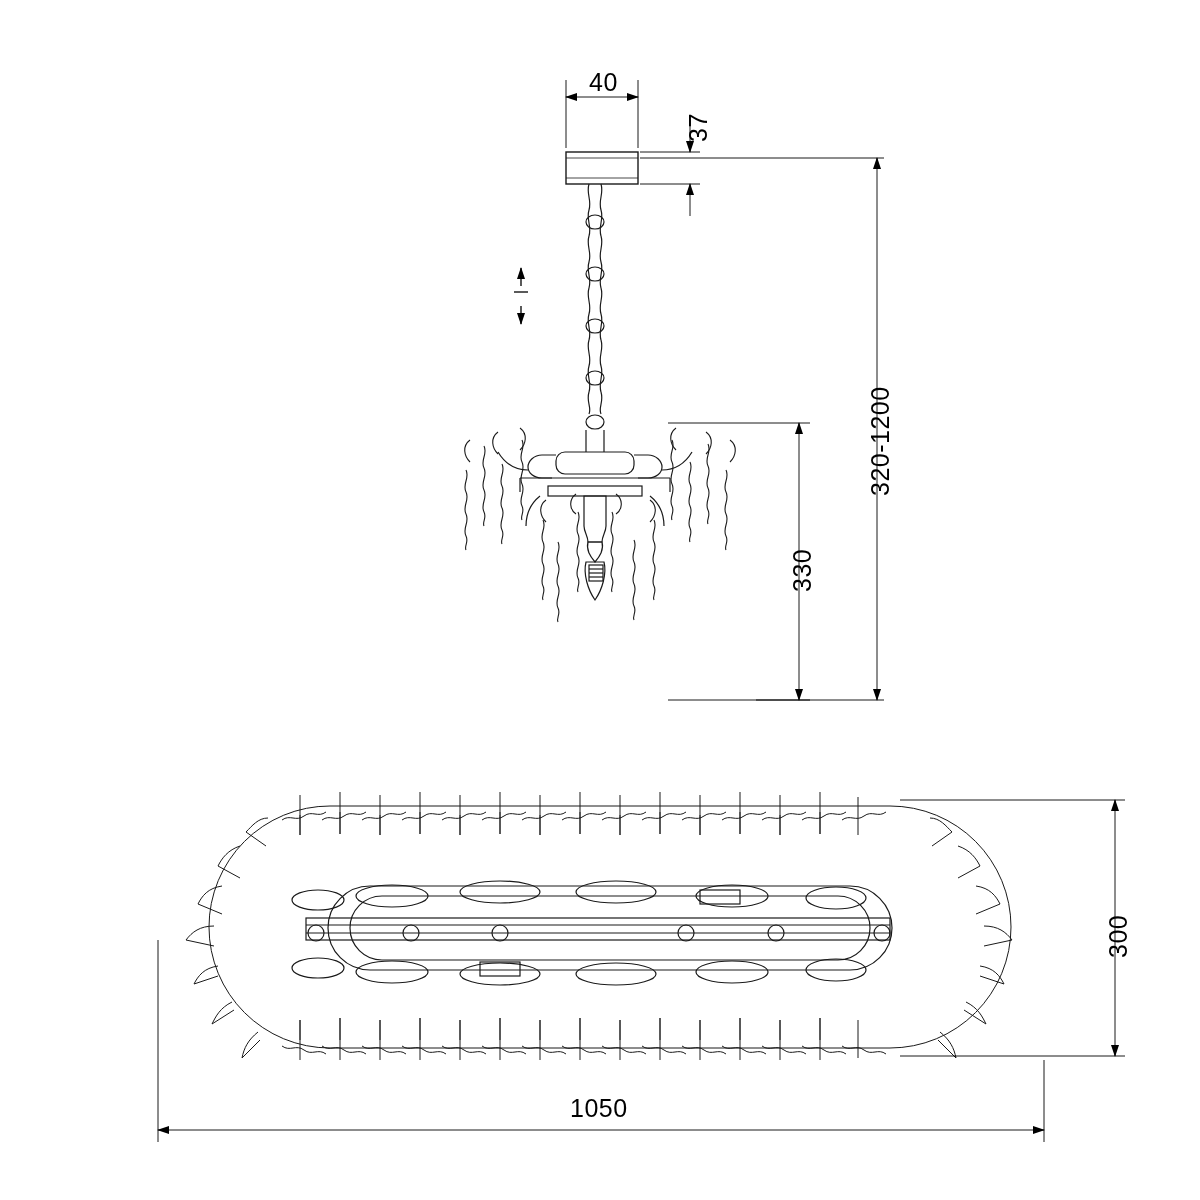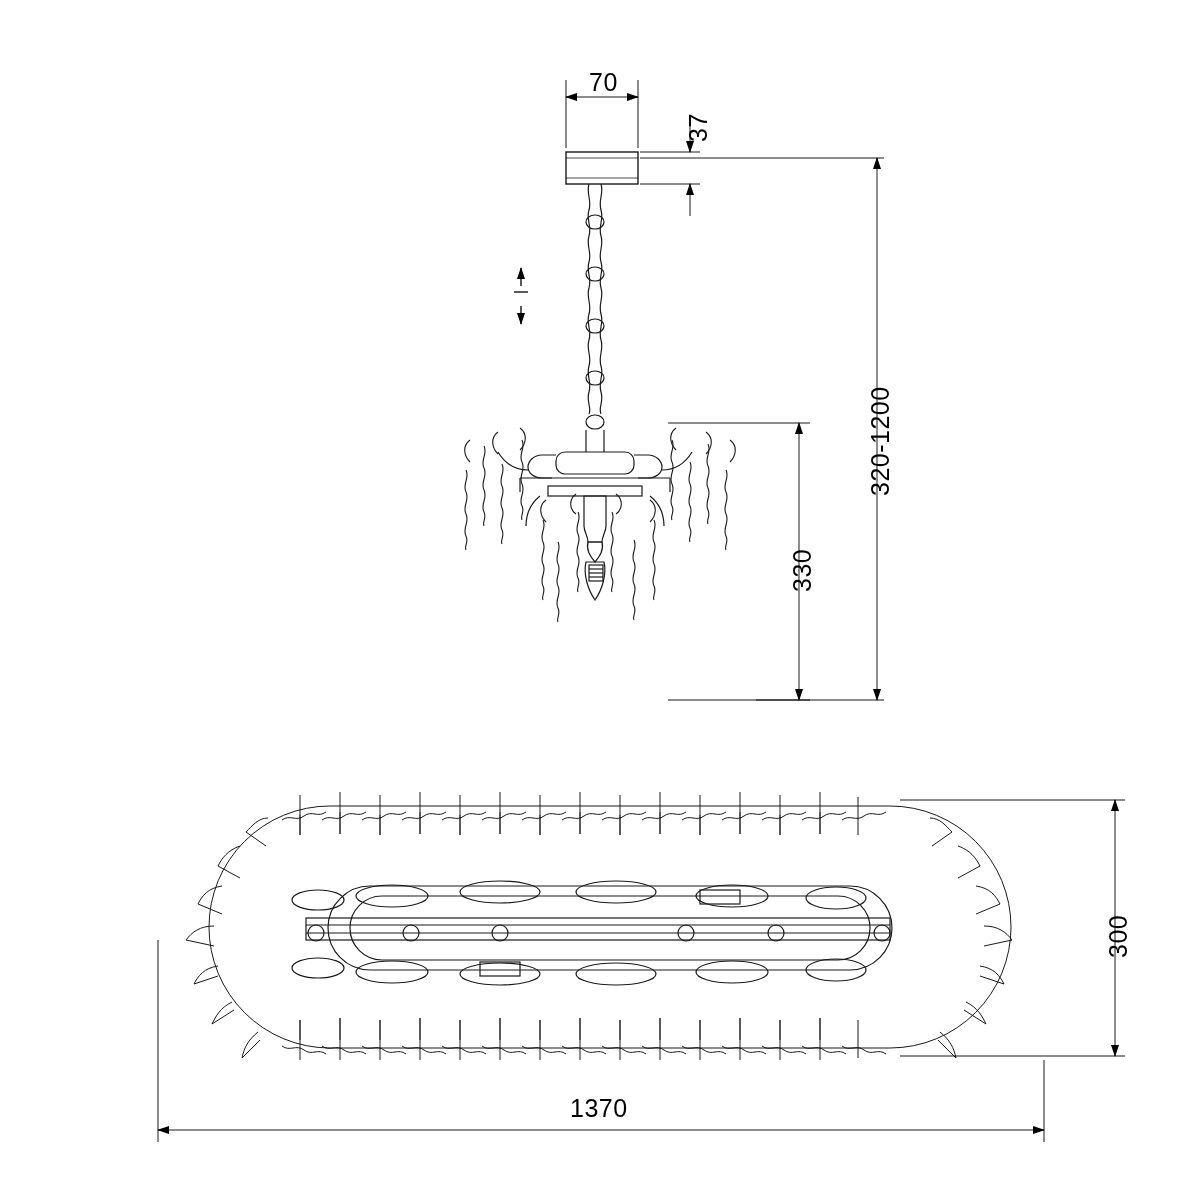--- a/index.html
+++ b/index.html
@@ -274,25 +274,25 @@
       </g>
 
       <g stroke="#000" stroke-width="0.9">
         <line x1="158" y1="940" x2="158" y2="1142"></line>
         <line x1="1044" y1="1060" x2="1044" y2="1142"></line>
         <line x1="158" y1="1130" x2="1044" y2="1130" marker-start="url(#arrStart)" marker-end="url(#arrEnd)"></line>
       </g>
     </g>
   </svg>
 
-  <div class="dim-label" style="left:589px; top:68px;">70</div>
+  <div class="dim-label" style="left:589px; top:68px;">40</div>
 
   <div class="dim-label rot90" style="left:684px; top:142px;">37</div>
 
   <div class="dim-label rot90" style="left:866px; top:496px;">320-1200</div>
 
   <div class="dim-label rot90" style="left:788px; top:592px;">330</div>
 
   <div class="dim-label rot90" style="left:1104px; top:958px;">300</div>
 
-  <div class="dim-label" style="left:570px; top:1094px;">1370</div>
+  <div class="dim-label" style="left:570px; top:1094px;">1050</div>
 
 </div>
 
 </body></html>

